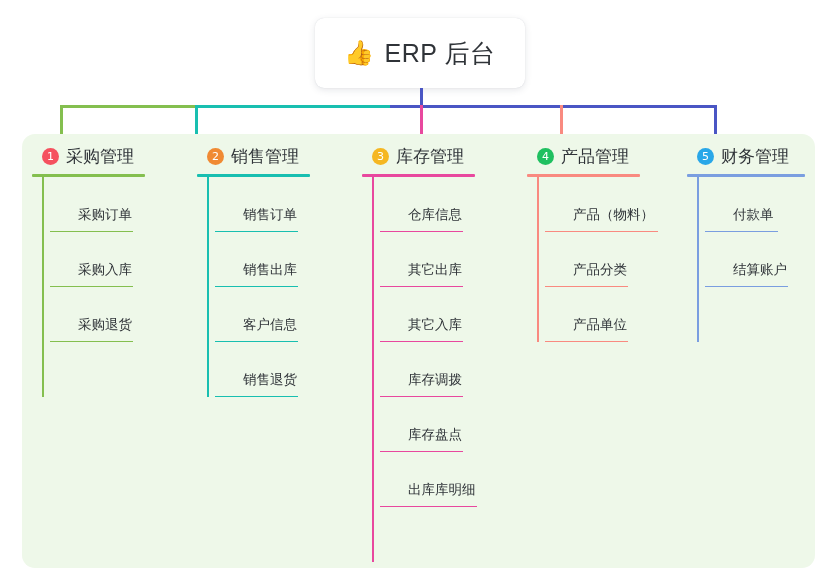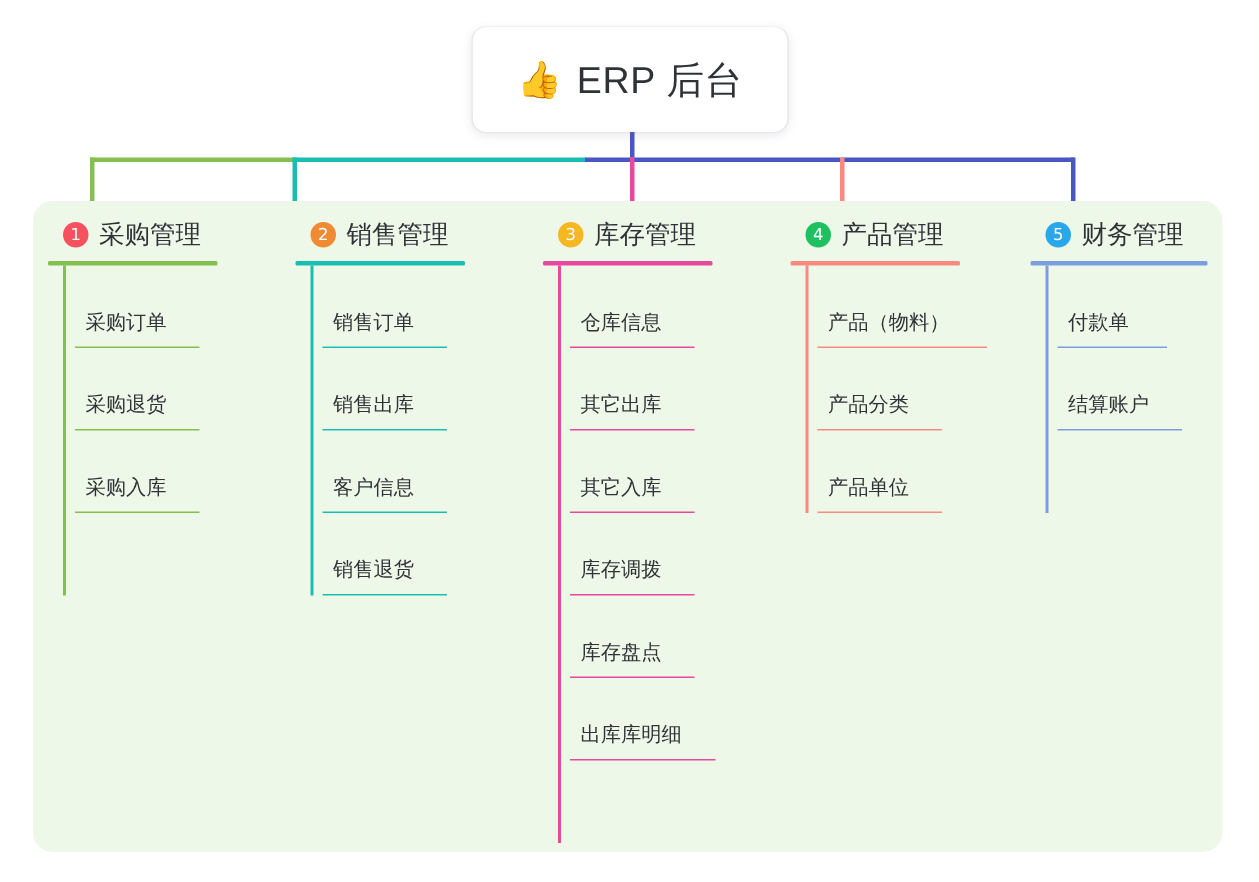--- a/index.html
+++ b/index.html
@@ -106,21 +106,21 @@
     left: 10px;
     top: 0;
     width: 2px;
   }
   .item {
     position: relative;
     height: 55px;
   }
   .item-label {
     position: absolute;
-    left: 7px;
+    left: 28px;
     bottom: 8px;
     font-size: 13.5px;
     color: #2f3338;
     white-space: nowrap;
   }
   .item-rule {
     position: absolute;
     left: 0;
     bottom: 0;
     height: 1.5px;
@@ -157,27 +157,27 @@
           <span class="col-title">采购管理</span>
         </div>
         <div class="col-rule" style="background: rgb(132, 191, 79); width: 113px;"></div>
         <div class="items">
           <div class="spine" style="background: rgb(132, 191, 79); height: 220px;"></div>
           <div class="item">
             <span class="item-label">采购订单</span>
             <div class="item-rule" style="background: rgb(132, 191, 79); width: 83px;"></div>
           </div>
           <div class="item">
+            <span class="item-label">采购入库</span>
+            <div class="item-rule" style="background: rgb(132, 191, 79); width: 83px;"></div>
+          </div>
+          <div class="item">
             <span class="item-label">采购退货</span>
             <div class="item-rule" style="background: rgb(132, 191, 79); width: 83px;"></div>
           </div>
-          <div class="item">
-            <span class="item-label">采购入库</span>
-            <div class="item-rule" style="background: rgb(132, 191, 79); width: 83px;"></div>
-          </div>
         </div>
       </div>
       <div class="column" style="left: 197px;">
         <div class="col-head">
           <span class="badge" style="background: rgb(240, 138, 51);">2</span>
           <span class="col-title">销售管理</span>
         </div>
         <div class="col-rule" style="background: rgb(24, 191, 176); width: 113px;"></div>
         <div class="items">
           <div class="spine" style="background: rgb(24, 191, 176); height: 220px;"></div>

